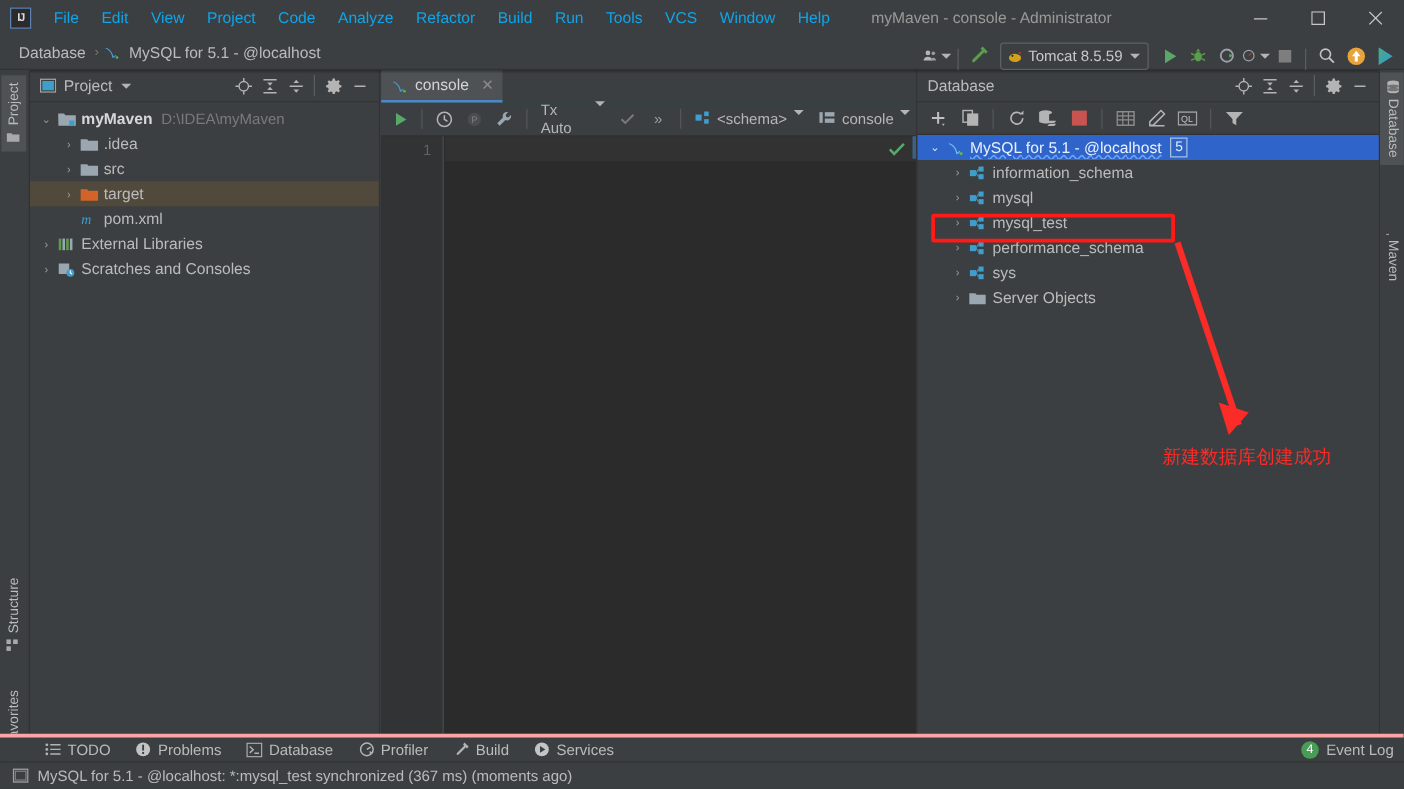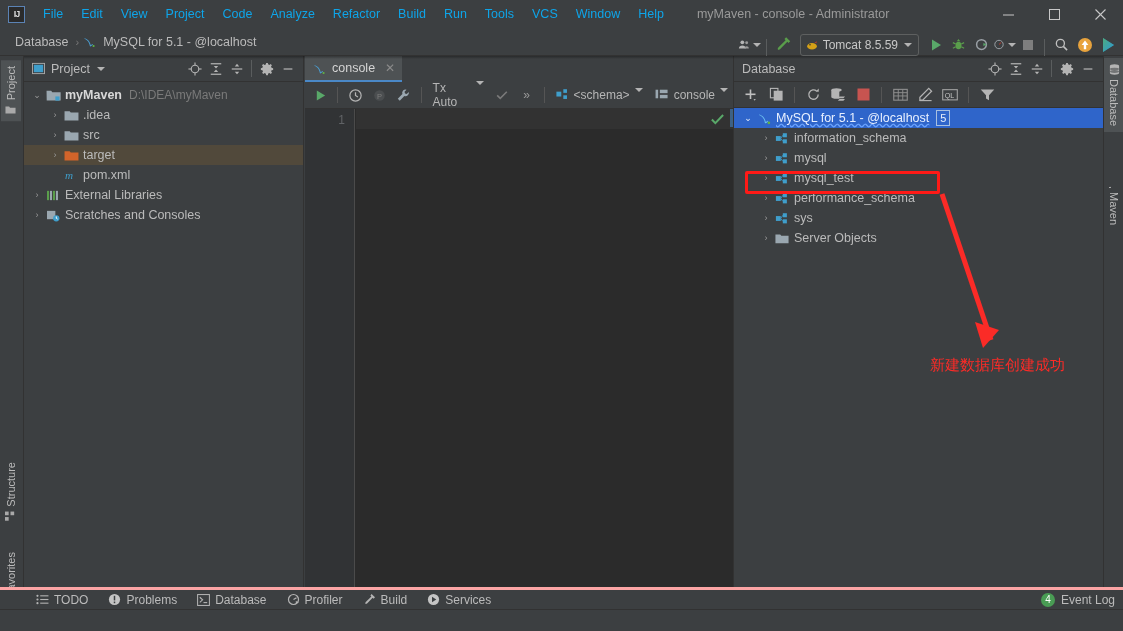--- a/index.html
+++ b/index.html
@@ -843,16 +843,23 @@
         </svg>
       <span>Services</span>
     </div>
     <div class="twb-right">
       <span class="evt-badge">4</span>
       <span>Event Log</span>
     </div>
   </div>
 
   <div class="statusbar">
+    <div class="status-msg">
+      <svg width="13" height="13" viewBox="0 0 14 14">
+          <rect x="0.8" y="1.5" width="12.4" height="11" fill="none" stroke="#a0a0a0" stroke-width="1.1"></rect>
+          <rect x="2.4" y="3.2" width="9.2" height="7.6" fill="none" stroke="#8a8a8a" stroke-width="0.9"></rect>
+        </svg>
+      <span>MySQL for 5.1 - @localhost: *:mysql_test synchronized (367 ms) (moments ago)</span>
+    </div>
   </div>
 
 
 </div>
 
 </body></html>

